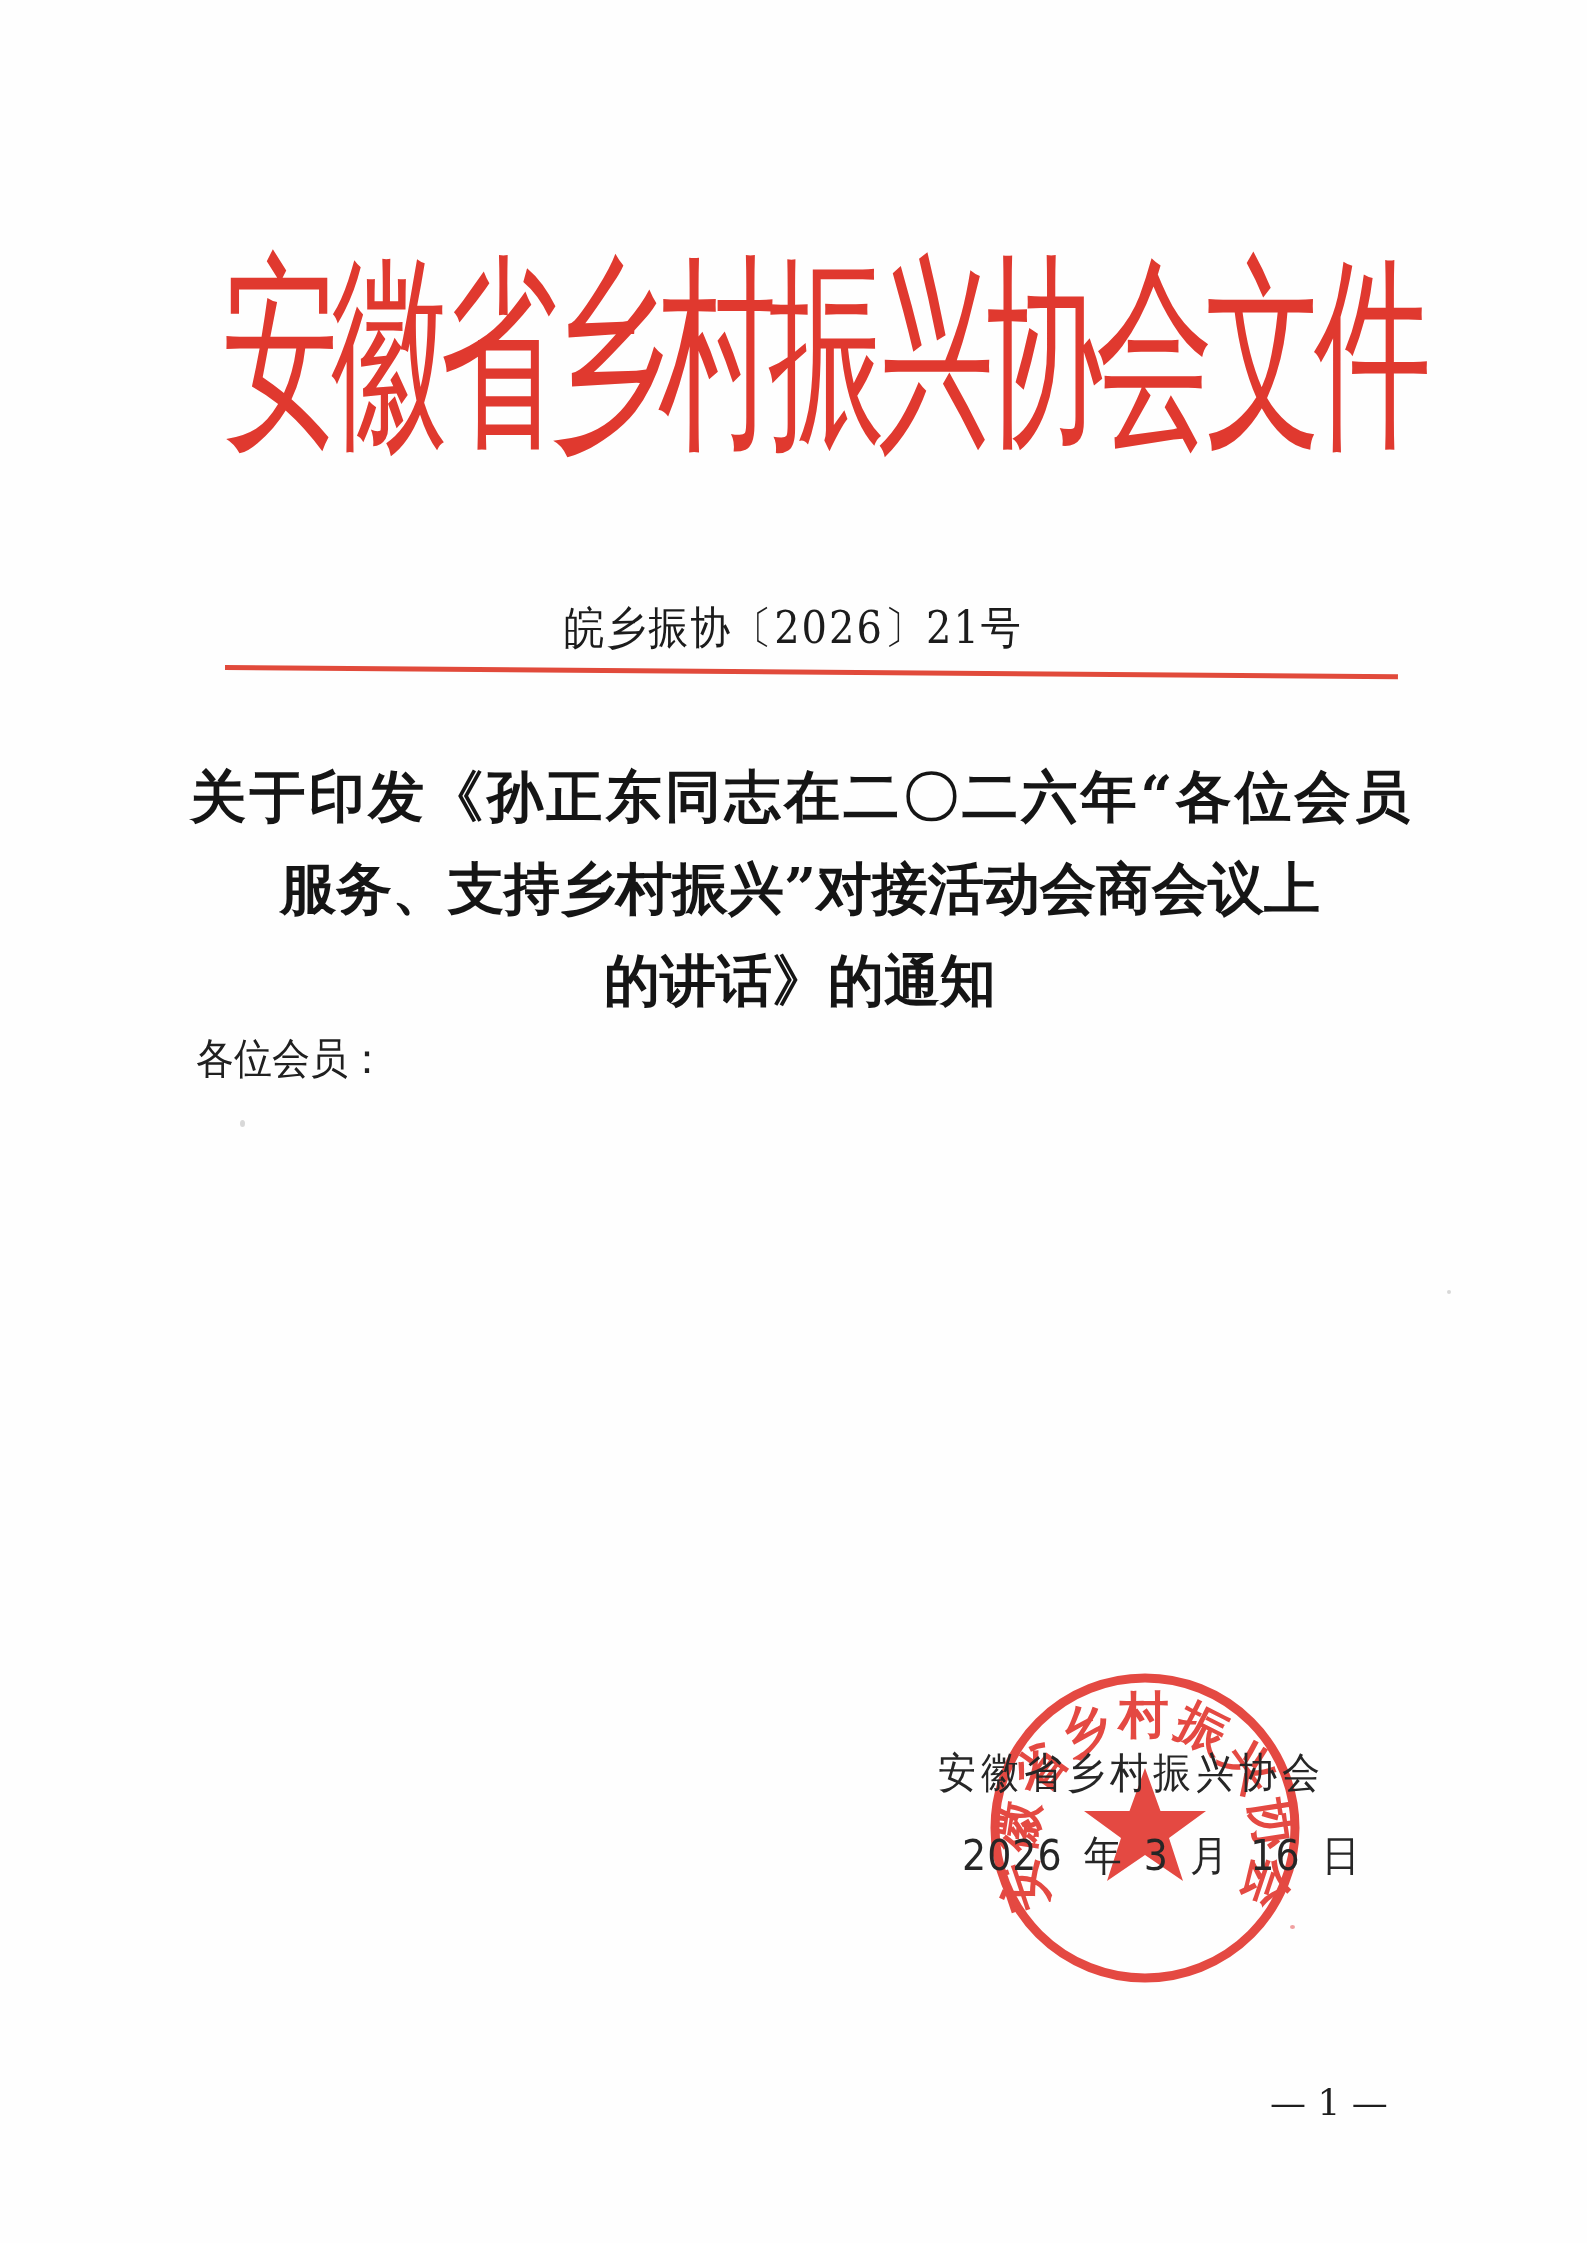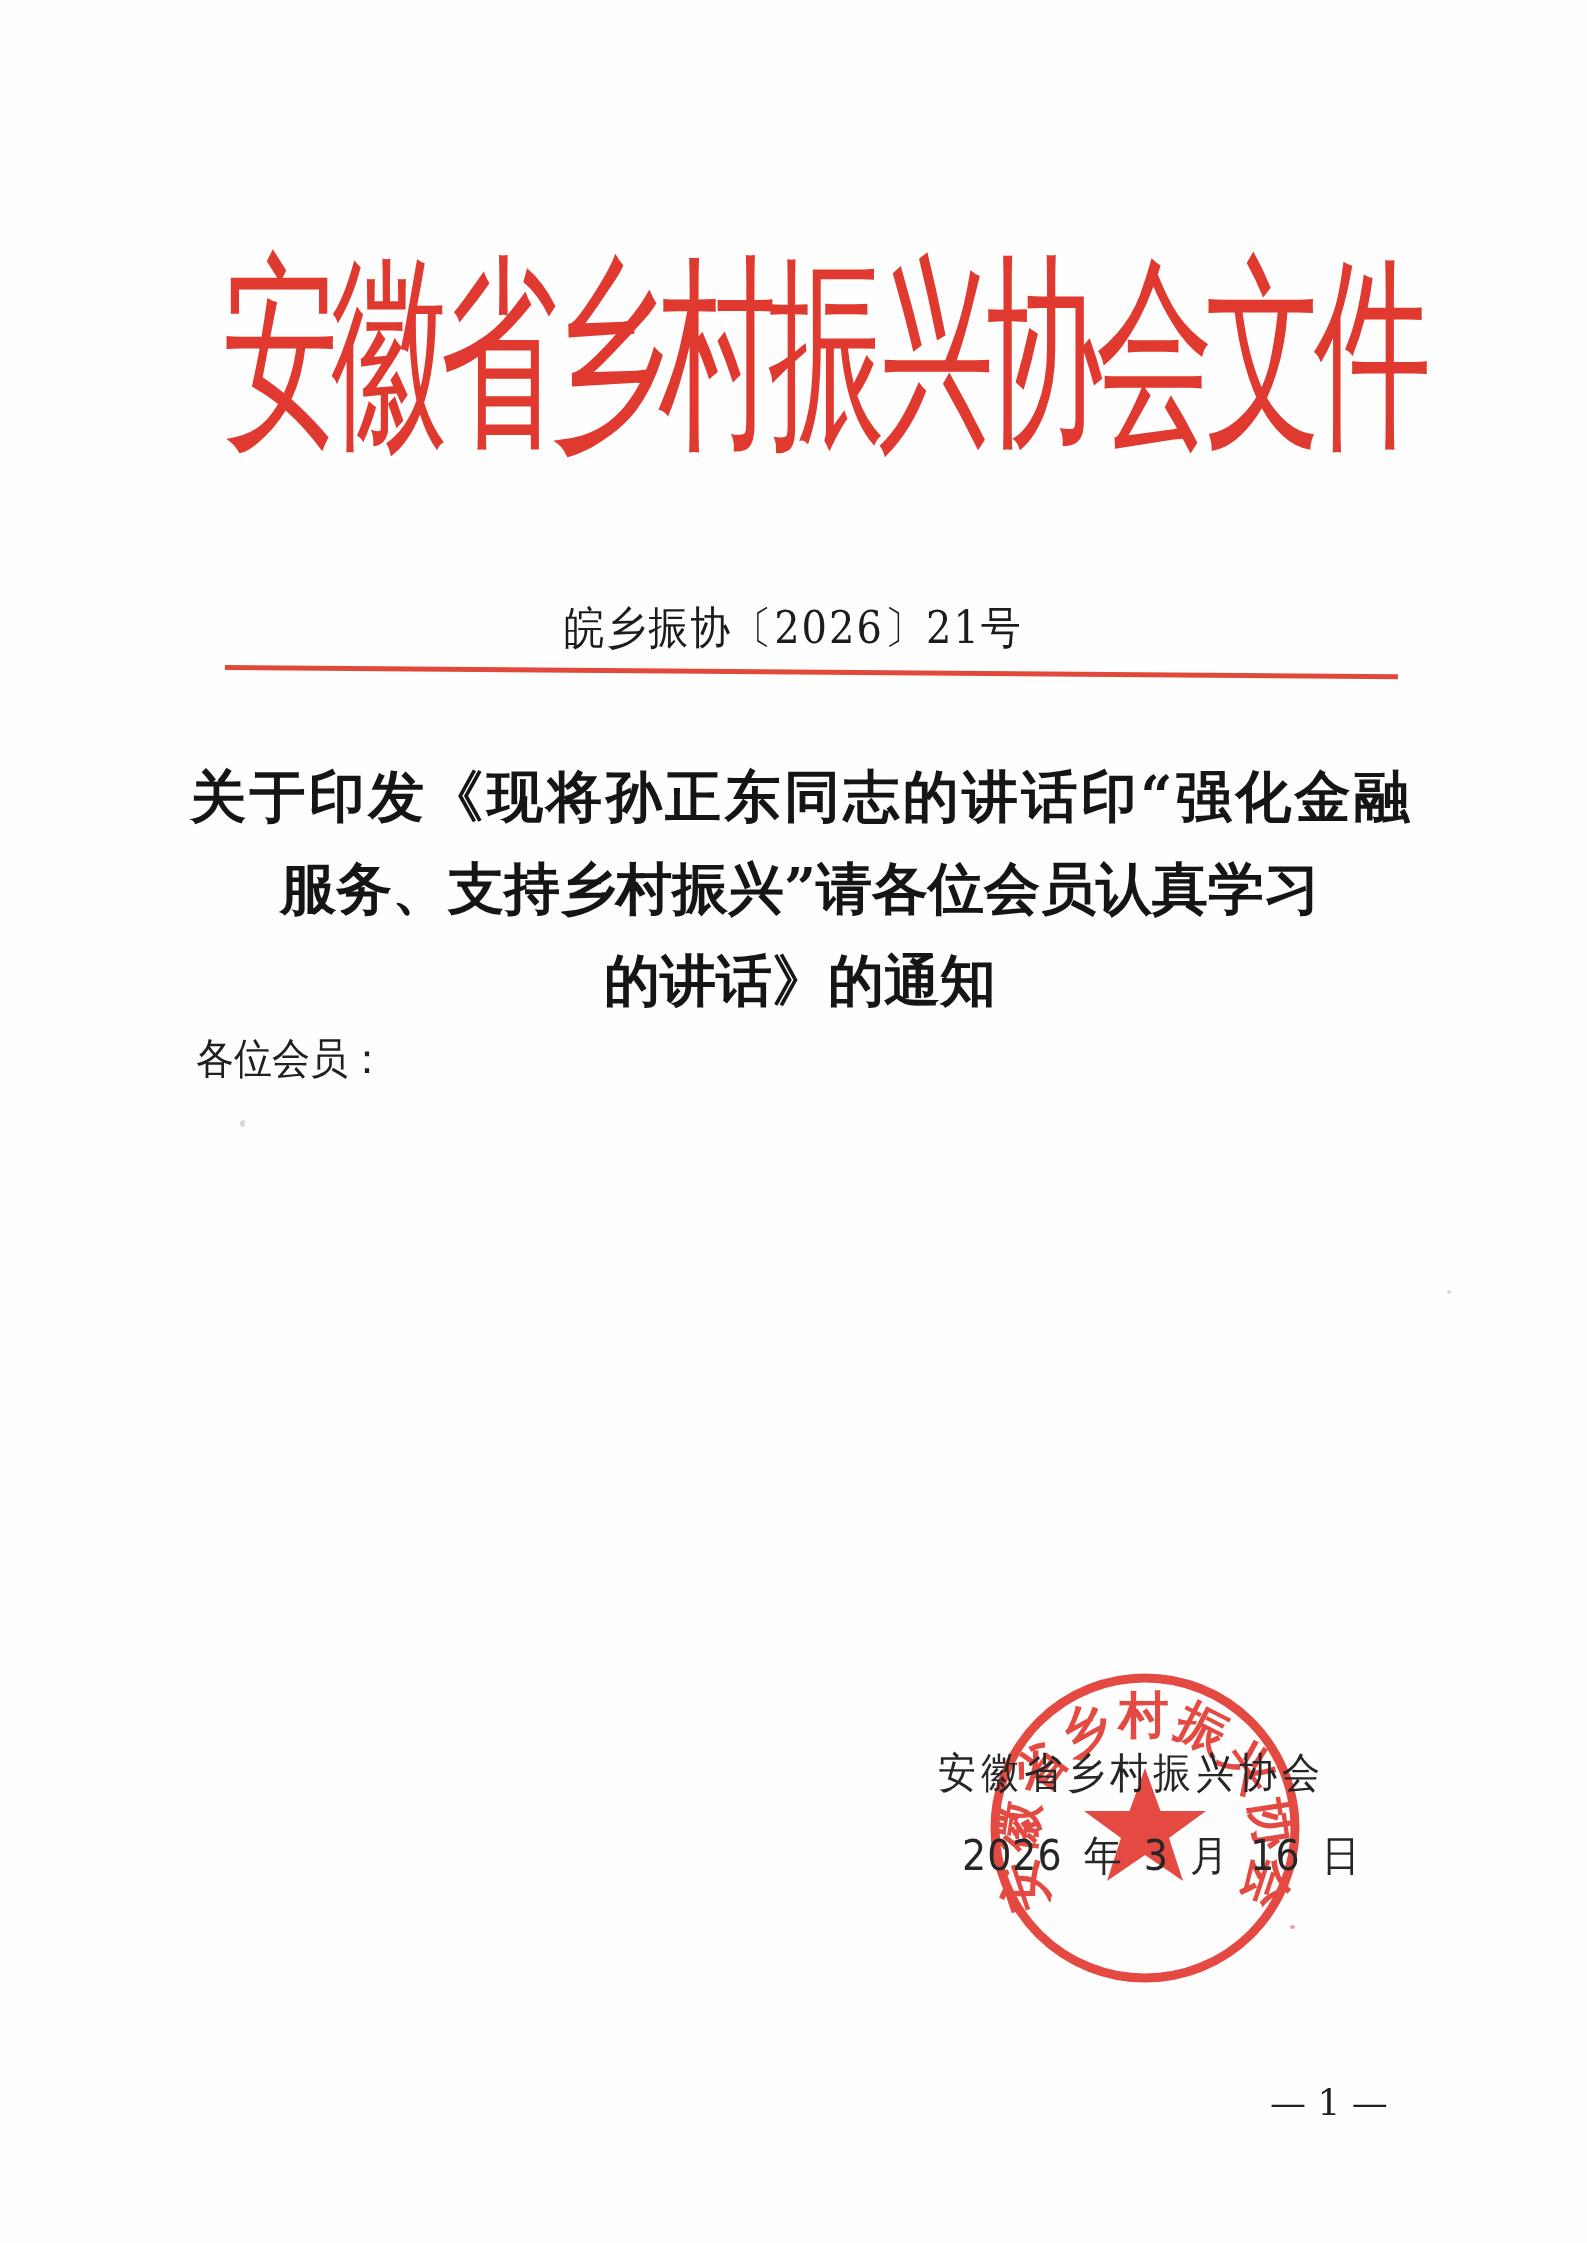--- a/index.html
+++ b/index.html
@@ -106,22 +106,22 @@
     <span>会</span>
     <span>文</span>
     <span>件</span>
   </div>
 
   <div class="doc-number">皖乡振协〔2026〕21号</div>
 
   <div class="red-rule"></div>
 
   <div class="title">
-    <div class="title-line first">关于印发《现将孙正东同志的讲话印“强化金融</div>
-    <div class="title-line">服务、支持乡村振兴”请各位会员认真学习</div>
+    <div class="title-line first">关于印发《孙正东同志在二〇二六年“各位会员</div>
+    <div class="title-line">服务、支持乡村振兴”对接活动会商会议上</div>
     <div class="title-line">的讲话》的通知</div>
   </div>
 
   <div class="salutation">各位会员：</div>
 
 
   <svg class="seal" viewBox="0 0 320 320" xmlns="http://www.w3.org/2000/svg">
     <defs>
       <path id="sealArc" d="M 62 230 A 112 112 0 1 1 258 230"></path>
     </defs>

